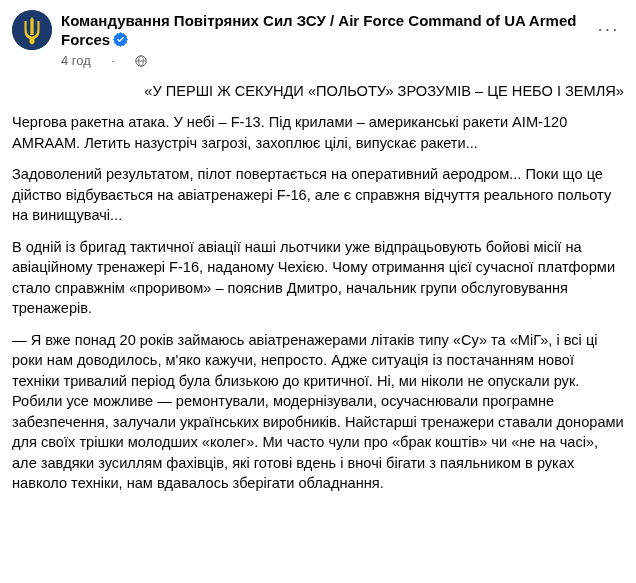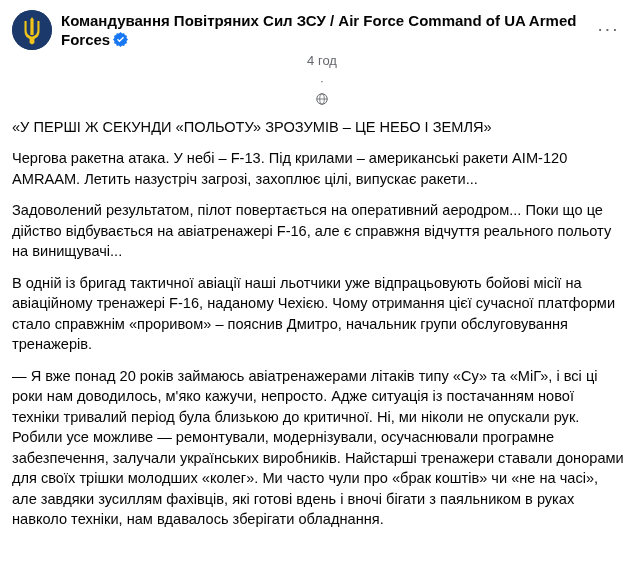--- a/index.html
+++ b/index.html
@@ -52,26 +52,25 @@
     cursor: pointer;
   }
   .verified {
     display: inline-block;
     vertical-align: -2px;
     margin-left: 3px;
   }
   .meta-line {
     display: flex;
     align-items: center;
-    gap: 4px;
+    gap: 20px;
     font-size: 13px;
     color: #65676b;
     line-height: 16px;
     margin-top: 2px;
-    flex-direction: column;
   }
   .meta-dot {
     font-size: 13px;
     color: #65676b;
     line-height: 16px;
   }
   .globe-icon { display: block; }
   .menu-dots {
     width: 32px;
     height: 32px;
@@ -96,20 +95,21 @@
   }
   .post-body p {
     margin: 0 0 11px 0;
     white-space: pre-wrap;
   }
   .headline {
     font-size: 14.6px;
     line-height: 20px;
     color: #050505;
     margin-bottom: 13px;
+    text-align: right;
   }
 </style>
 </head>
 <body>
 
 <div class="post">
 
   <div class="post-header">
 
     <div class="avatar">

